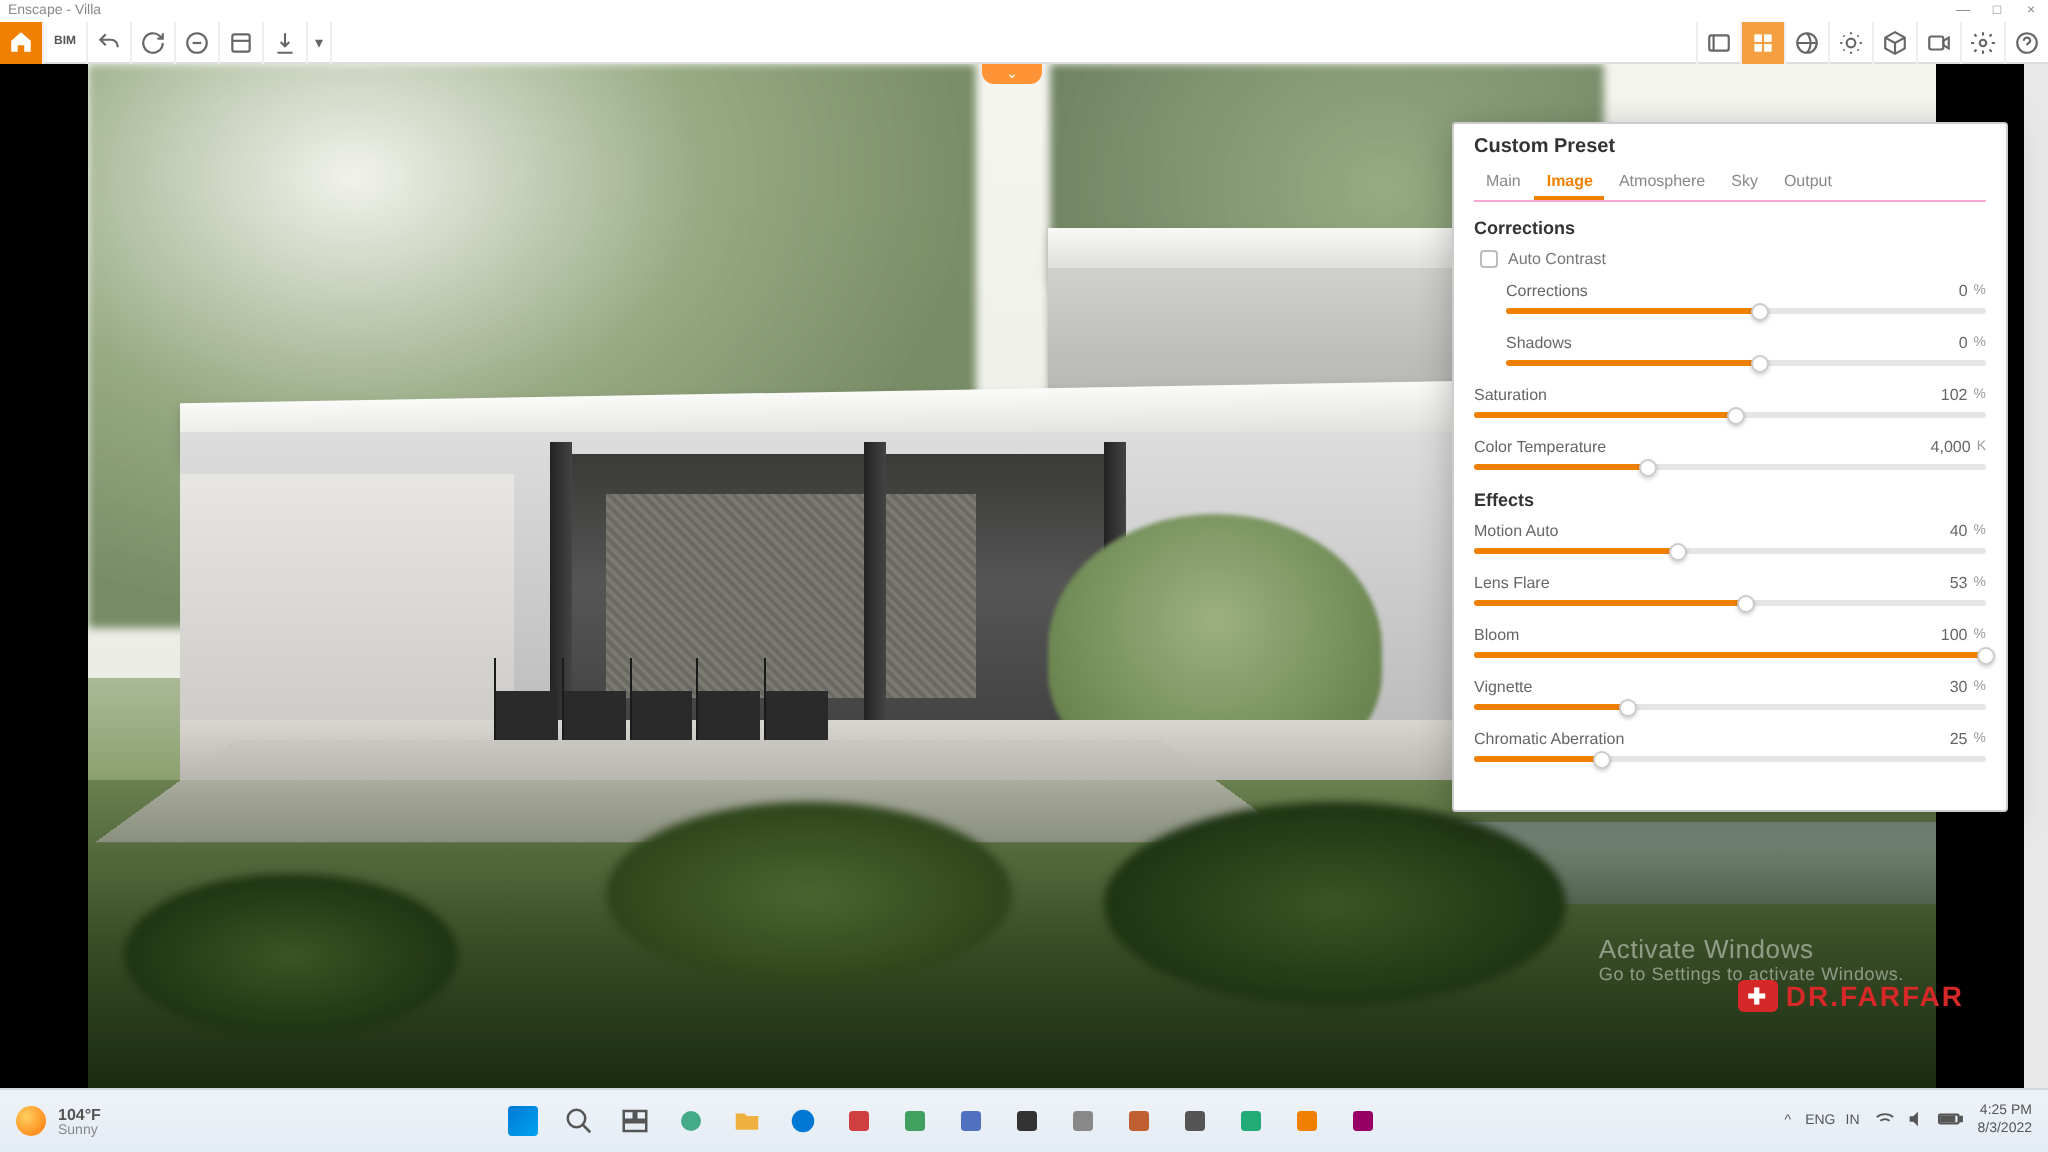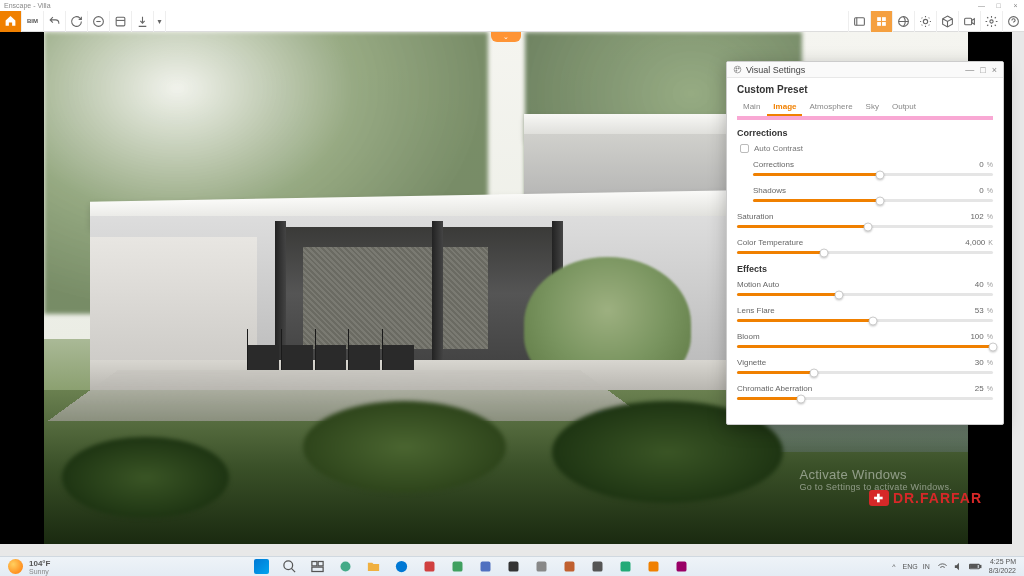--- a/index.html
+++ b/index.html
@@ -50,21 +50,21 @@
 
 
 .panel{position:absolute;top:61px;right:20px;width:278px;background:#fff;border:1px solid #ccc;border-radius:2px;box-shadow:0 4px 18px rgba(0,0,0,.25);font-size:9px;color:#444}
 .phead{height:16px;display:flex;align-items:center;justify-content:space-between;padding:0 6px;border-bottom:1px solid #e8e8e8;background:#fafafa}
 .phead .pt{display:flex;align-items:center;gap:4px}
 .phead .pt svg{width:9px;height:9px}
 .phead .pwc{display:flex;gap:6px;color:#888;font-size:9px}
 .phead .pwc span{cursor:pointer}
 .pbody{padding:6px 10px 14px}
 .ptitle{font-size:10px;font-weight:bold;color:#333;margin-bottom:4px}
-.tabs{display:flex;gap:1px;margin-bottom:8px;border-bottom:4px solid #f9a8d4}
+.tabs{display:flex;gap:1px;margin-bottom:8px;border-bottom:1px solid #f9a8d4}
 .tab{padding:3px 6px;font-size:8px;color:#888;cursor:pointer}
 .tab.active{color:#f08000;border-bottom:2px solid #f08000;font-weight:600}
 .section{font-size:9px;font-weight:bold;color:#333;margin:8px 0 6px}
 .chk{display:flex;align-items:center;gap:5px;margin:3px 0 7px 3px;font-size:8px;color:#777}
 .chk .box{width:9px;height:9px;border:1px solid #bbb;border-radius:2px;cursor:pointer}
 .slrow{margin:3px 0 10px}
 .slrow.indent{margin-left:16px}
 .slhead{display:flex;justify-content:space-between;align-items:center;font-size:8px;color:#666;margin-bottom:4px}
 .slval{display:flex;align-items:center;gap:3px}
 .slval .num{min-width:18px;text-align:right}
@@ -74,21 +74,21 @@
 .thumb{position:absolute;top:50%;width:9px;height:9px;background:#fff;border:1px solid #ccc;border-radius:50%;transform:translate(-50%,-50%);box-shadow:0 1px 2px rgba(0,0,0,.2);cursor:grab}
 
 
 .wm{position:absolute;right:60px;bottom:52px;color:rgba(255,255,255,.45);font-size:13px;text-align:left;letter-spacing:.3px}
 .wm .l1{font-size:13px}
 .wm .l2{font-size:9px}
 .logo{position:absolute;right:30px;bottom:38px;display:flex;align-items:center;gap:4px;color:#d62828;font-weight:bold;font-size:14px;letter-spacing:1px}
 .logo .badge{width:20px;height:16px;background:#d62828;border-radius:3px;position:relative;display:flex;align-items:center;justify-content:center;color:#fff;font-size:11px}
 
 
-.taskbar{position:absolute;left:0;right:0;bottom:0;height:20px;background:linear-gradient(180deg,#eef3f8 0%,#e4ecf4 100%);display:flex;align-items:center;justify-content:space-between;padding:0 8px;border-top:1px solid #d0d8e0}
+.taskbar{position:absolute;left:0;right:0;bottom:0;height:32px;background:linear-gradient(180deg,#eef3f8 0%,#e4ecf4 100%);display:flex;align-items:center;justify-content:space-between;padding:0 8px;border-top:1px solid #d0d8e0}
 .tbL{display:flex;align-items:center;gap:6px;font-size:8px;color:#555}
 .weather{width:15px;height:15px;border-radius:50%;background:radial-gradient(circle at 35% 35%,#ffd060 0%,#ff9020 70%)}
 .tbC{display:flex;align-items:center;gap:4px}
 .tskicon{width:24px;height:24px;border-radius:3px;display:flex;align-items:center;justify-content:center;cursor:pointer;font-size:13px}
 .tskicon svg{width:15px;height:15px}
 .winlogo{background:linear-gradient(135deg,#0078d4 0%,#00a4ef 100%);width:15px;height:15px;border-radius:2px}
 .tbR{display:flex;align-items:center;gap:7px;font-size:7px;color:#555}
 .tbR .sys{display:flex;gap:5px;align-items:center}
 .tbR .clock{text-align:right;line-height:1.2}
 </style>
@@ -233,36 +233,20 @@
     <div class="l1">Activate Windows</div>
     <div class="l2">Go to Settings to activate Windows.</div>
   </div>
   <div class="logo">
     <div class="badge">✚</div>
     <span>DR.FARFAR</span>
   </div>
 </div>
 
 <div class="panel">
-  <div class="phead">
-    <div class="pt">
-      <svg viewBox="0 0 24 24" fill="none" stroke="#888" stroke-width="2">
-          <circle cx="12" cy="12" r="9"></circle>
-          <circle cx="9" cy="9" r="1.5" fill="#888"></circle>
-          <circle cx="15" cy="9" r="1.5" fill="#888"></circle>
-          <circle cx="9" cy="15" r="1.5" fill="#888"></circle>
-        </svg>
-      <span>Visual Settings</span>
-    </div>
-    <div class="pwc">
-      <span>—</span>
-      <span>□</span>
-      <span>×</span>
-    </div>
-  </div>
   <div class="pbody">
     <div class="ptitle">Custom Preset</div>
     <div class="tabs" id="tabs">
         <div class="tab">Main</div>
         <div class="tab active">Image</div>
         <div class="tab">Atmosphere</div>
         <div class="tab">Sky</div>
         <div class="tab">Output</div>
       </div>
 

